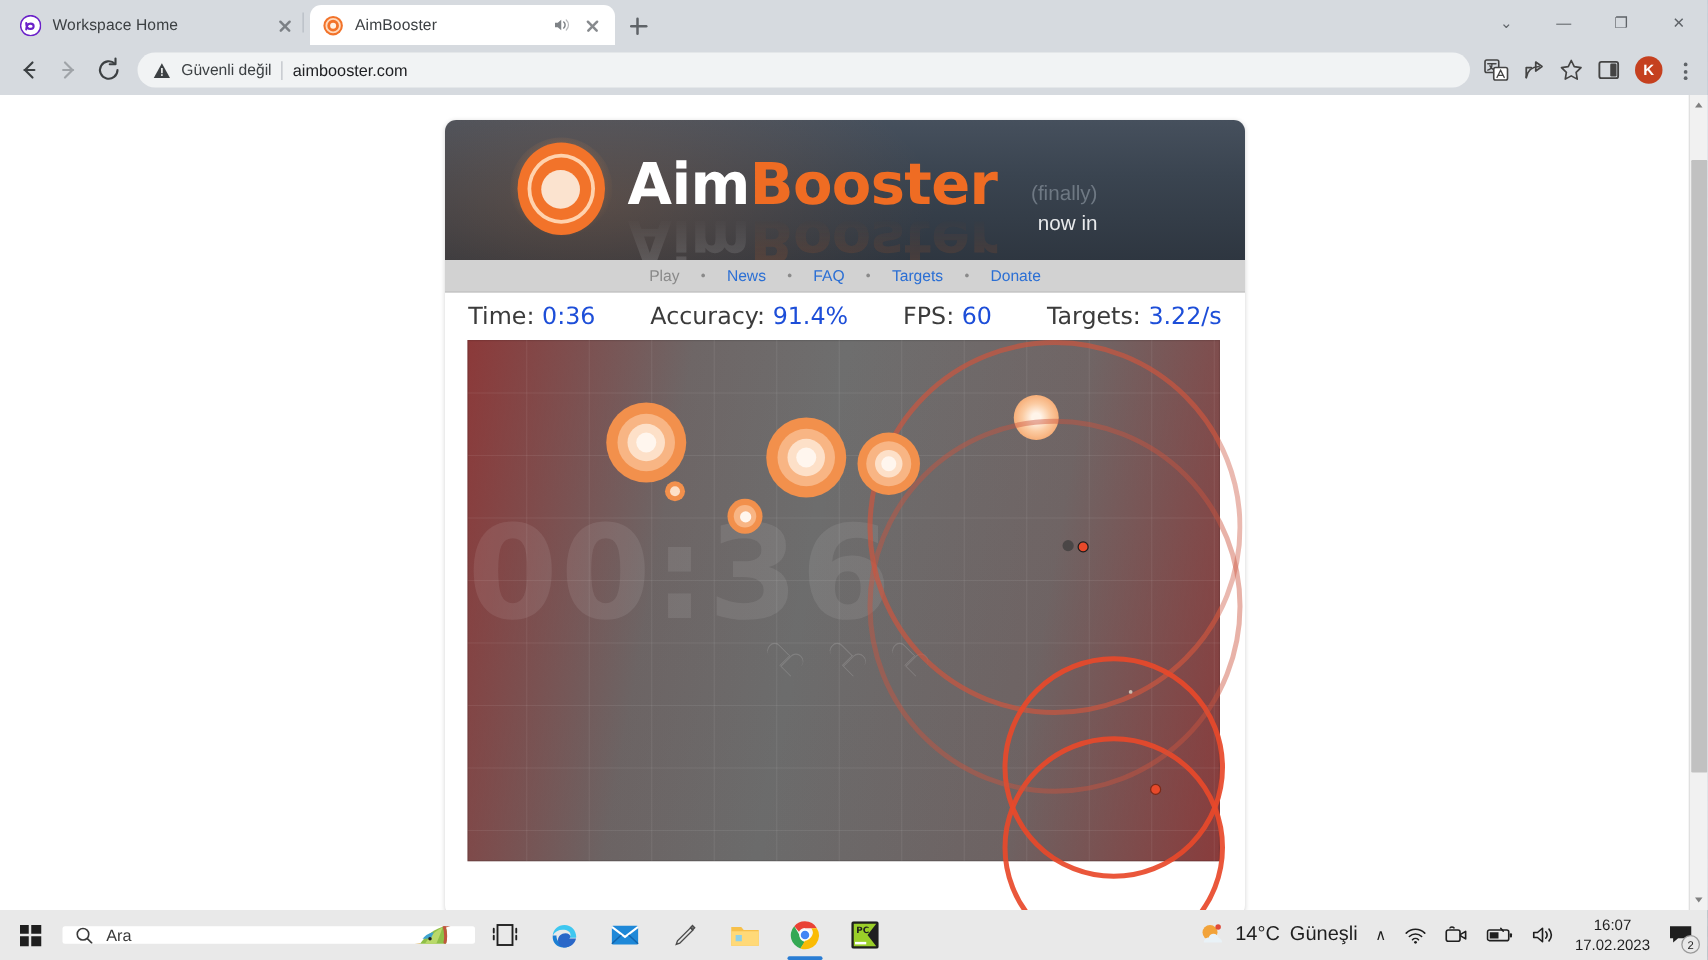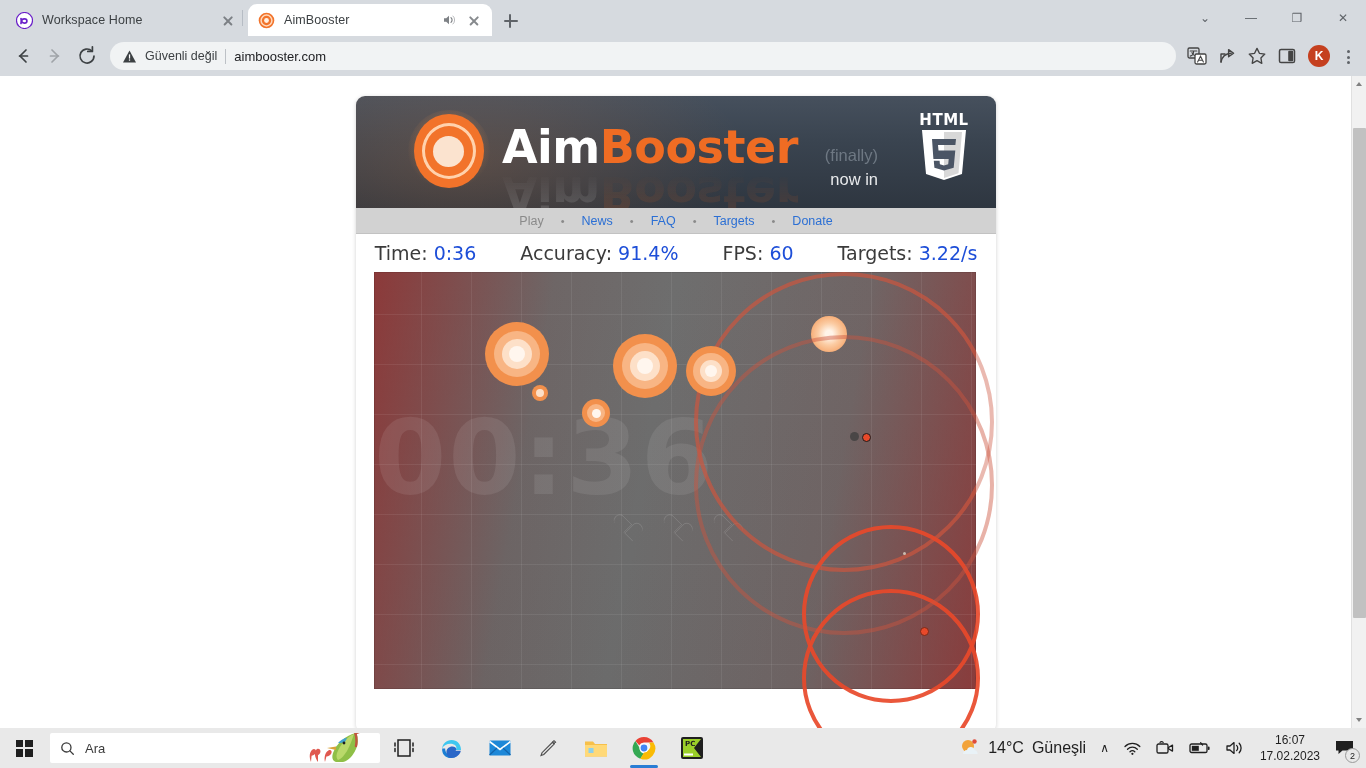--- a/index.html
+++ b/index.html
@@ -194,21 +194,21 @@
 
   
   #taskbar{
     position:absolute; left:0; bottom:0; width:1366px; height:40px;
     background:#e9e9e9; display:flex; align-items:center;
   }
   .start{ width:48px; height:40px; display:flex; align-items:center; justify-content:center; }
   .winlogo{ width:17px; height:17px; display:grid; grid-template-columns:1fr 1fr; grid-template-rows:1fr 1fr; gap:2px;}
   .winlogo i{ background:#1f1f1f; }
   .searchbox{
-    width:330px; height:30px; background:#fff; border-radius:2px; display:flex; align-items:center;
+    width:330px; height:14px; background:#fff; border-radius:2px; display:flex; align-items:center;
     padding-left:10px; gap:10px; position:relative; overflow:hidden; margin-left:2px;
   }
   .srch-ico{ width:15px; height:15px; position:relative; flex:0 0 15px; }
   .srch-txt{ font-size:13px; color:#3a3a3a; }
   .tb-app{ width:48px; height:40px; position:relative; display:flex; align-items:center; justify-content:center; }
   .tb-app.running:after{ content:""; position:absolute; bottom:0; left:10px; width:28px; height:3px; background:#2a7dd4; border-radius:2px;}
   .tray{ margin-left:auto; display:flex; align-items:center; gap:0; padding-right:4px; }
   .tray-item{ height:40px; display:flex; align-items:center; padding:0 7px; }
   .wx{ font-size:16px; color:#1f1f1f; }
   .clock{ font-size:12px; color:#1f1f1f; text-align:center; line-height:1.35; padding:0 8px;}
@@ -360,28 +360,20 @@
           </div>
           <div class="ab-wordmark">
             <span class="w1">Aim</span><span class="w2">Booster</span>
           </div>
           <div class="ab-reflect">
             <span class="w1">Aim</span><span class="w2">Booster</span>
           </div>
           <div class="ab-finally">(finally)</div>
           <div class="ab-nowin">now in</div>
 
-          <div class="html5">
-            <svg width="60" height="82" viewBox="0 0 60 82">
-              <text x="30" y="15" text-anchor="middle" font-family="DejaVu Sans, sans-serif" font-size="15" font-weight="700" fill="#ffffff" letter-spacing="0.5">HTML</text>
-              <path d="M8 20h44l-4 44-18 6-18-6z" fill="#ffffff"></path>
-              <path d="M30 22v46l14.5-4.8L48 22z" fill="#d8d8d8"></path>
-              <path d="M18 29h24l-.6 6H24l.5 5.5h16.8l-1.6 17.2L30 60.6l-9.6-2.9-.6-7h5.8l.3 3.5 4.1 1.2 4.2-1.2.5-5.2H19.4z" fill="#4b5565"></path>
-            </svg>
-          </div>
         </div>
 
         <div class="ab-nav">
           <a class="cur" href="#">Play</a>
           <span class="dot">•</span>
           <a href="#">News</a>
           <span class="dot">•</span>
           <a href="#">FAQ</a>
           <span class="dot">•</span>
           <a href="#">Targets</a>

